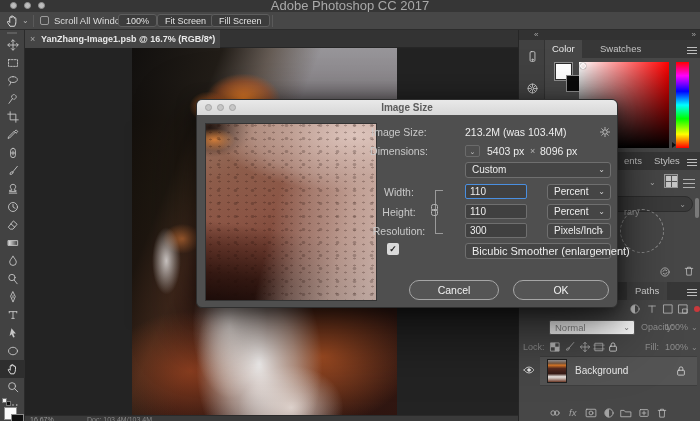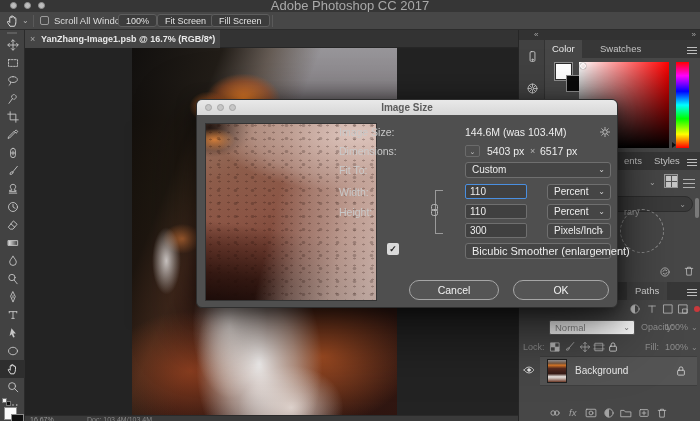--- a/index.html
+++ b/index.html
@@ -136,21 +136,21 @@
     background:
       radial-gradient(170px 70px at 88% 6%, rgba(222,198,190,0.95), rgba(196,166,156,0.6) 60%, transparent 82%),
       linear-gradient(103deg, transparent 42%, rgba(200,172,162,0.45) 58%, rgba(214,188,178,0.72) 78%, rgba(222,200,192,0.8) 95%),
       radial-gradient(30px 16px at 5% 9%, rgba(222,132,60,0.9), transparent 70%),
       radial-gradient(60px 40px at 2% 2%, rgba(22,13,10,0.9), transparent 75%),
       linear-gradient(188deg, transparent 60%, rgba(86,44,34,0.85) 72%, rgba(48,22,16,0.95) 86%, rgba(28,12,9,1) 100%),
       linear-gradient(160deg,#9a7663 0%,#8d5c4a 25%,#8b5545 45%,#7c4638 62%,#6b3a2e 78%,#55291f 100%);}
   .preview::after{content:"";position:absolute;inset:0;
     background-image:radial-gradient(rgba(40,16,10,0.5) 1px, transparent 1.5px),radial-gradient(rgba(30,12,8,0.4) 1.5px, transparent 2.2px);
     background-size:9px 7px,17px 13px;background-position:0 40px,4px 60px;opacity:.55;}
-  .drow-label{position:absolute;width:120px;text-align:left;font-size:10.5px;color:#c9c9c9;line-height:16px;left:142px;}
+  .drow-label{position:absolute;width:120px;text-align:center;font-size:10.5px;color:#c9c9c9;line-height:16px;left:142px;}
   .drow-value{position:absolute;font-size:10.5px;color:#ededed;line-height:16px;}
   .dd{position:absolute;height:16px;background:#454545;border:1px solid #6f6f6f;border-radius:3px;}
   .dd .v{position:absolute;left:6px;top:0;line-height:14px;font-size:10px;color:#ededed;white-space:nowrap;}
   .dd .c{position:absolute;right:5px;top:0;line-height:14px;font-size:8px;color:#cfcfcf;}
   .din{position:absolute;height:15px;width:62px;background:#404040;border:1px solid #6f6f6f;border-radius:2px;color:#ededed;font-size:10px;padding:0 4px;outline:none;}
   .din.focus{border:1.5px solid #4a8fe0;}
   .mini-dd{position:absolute;left:268px;width:15px;height:12px;border:1px solid #6b6b6b;border-radius:2px;text-align:center;line-height:11px;font-size:7px;color:#c9c9c9;}
   .dchk{position:absolute;left:190px;width:12px;height:12px;background:#dadada;border-radius:2px;text-align:center;line-height:12px;font-size:9px;color:#222;font-weight:bold;}
   .linkwrap{position:absolute;left:234px;top:84px;width:18px;height:56px;}
   .linkwrap .vline{position:absolute;left:4px;top:6px;width:8px;height:44px;border-left:1px solid #9a9a9a;border-top:1px solid #9a9a9a;border-bottom:1px solid #9a9a9a;}
@@ -525,29 +525,28 @@
     </div>
     <div class="preview"></div>
     <div class="gear">
       <svg viewBox="0 0 16 16">
           <circle cx="8" cy="8" r="3"></circle>
           <path d="M8 1.5v2.2M8 12.3v2.2M1.5 8h2.2M12.3 8h2.2M3.4 3.4l1.6 1.6M11 11l1.6 1.6M12.6 3.4 11 5M5 11l-1.6 1.6"></path>
         </svg>
     </div>
 
     <div class="drow-label" style="top:24px">Image Size:</div>
-    <div class="drow-value" style="left:268px;top:24px">144.6M (was 103.4M)</div>
+    <div class="drow-value" style="left:268px;top:24px">213.2M (was 103.4M)</div>
 
     <div class="drow-label" style="top:43px">Dimensions:</div>
     <div class="mini-dd" style="top:45px">⌄</div>
     <div class="drow-value" style="left:290px;top:43px">5403 px</div>
     <div class="drow-value" style="left:333px;top:43px;color:#b5b5b5;font-size:9px">×</div>
-    <div class="drow-value" style="left:343px;top:43px">6517 px</div>
-
-    <div class="drow-label" style="top:62px">Fit To:</div>
+    <div class="drow-value" style="left:343px;top:43px">8096 px</div>
+
     <div class="dd" style="left:268px;top:62px;width:146px">
       <span class="v">Custom</span>
         <span class="c">⌄</span>
     </div>
 
     <div class="linkwrap">
       <div class="vline"></div>
       <div class="chain">
           <div></div>
           <div></div>
@@ -561,20 +560,21 @@
         <span class="c">⌄</span>
     </div>
 
     <div class="drow-label" style="top:104px">Height:</div>
     <input class="din" style="left: 268px; top: 104px;" value="110">
     <div class="dd" style="left:350px;top:104px;width:64px">
       <span class="v">Percent</span>
         <span class="c">⌄</span>
     </div>
 
+    <div class="drow-label" style="top:123px">Resolution:</div>
     <input class="din" style="left: 268px; top: 123px;" value="300">
     <div class="dd" style="left:350px;top:123px;width:64px">
       <span class="v">Pixels/Inch</span>
         <span class="c">⌄</span>
     </div>
 
     <div class="dchk" style="top:143px">✓</div>
     <div class="dd" style="left:268px;top:143px;width:146px">
       <span class="v" style="font-size:11px">Bicubic Smoother (enlargement)</span>
         <span class="c">⌄</span>

